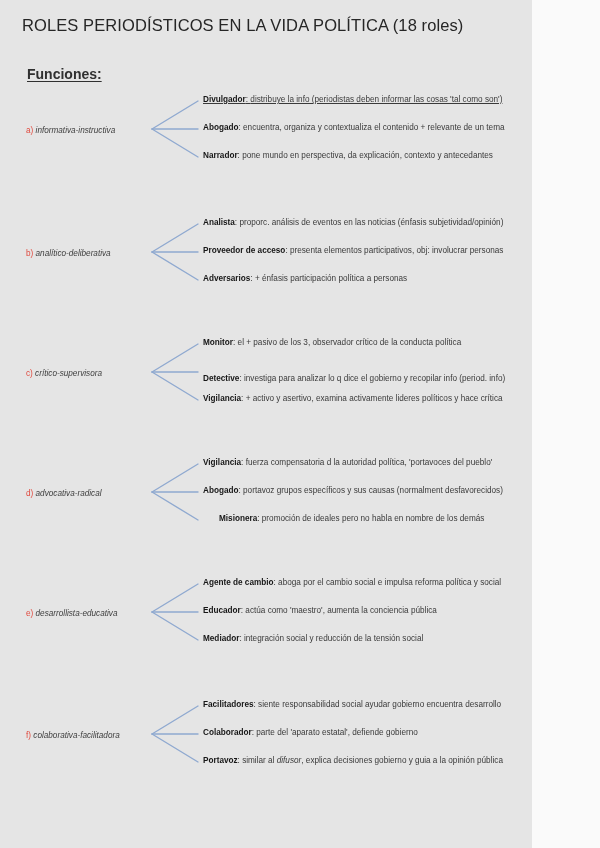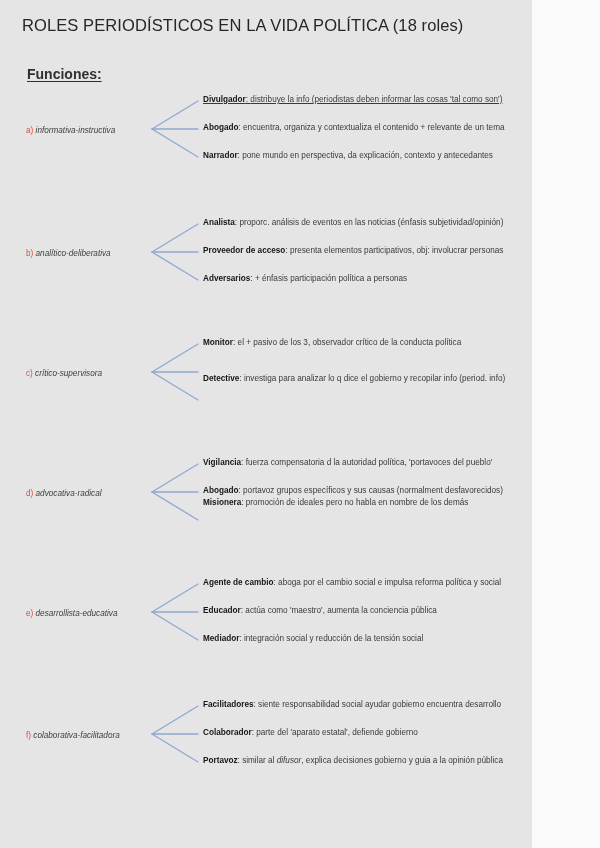--- a/index.html
+++ b/index.html
@@ -139,31 +139,32 @@
       </div>
       <div class="group" style="top: 331px; height: 84px;">
         <div class="cat-label" style="top: 39px;"><span class="cat-letter" style="color: rgb(224, 74, 63);">c) </span><span class="cat-name">crítico-supervisora</span></div>
         <svg class="fan" width="57" height="78" style="left: 150px; top: 0px;">
           <line x1="2" y1="41" x2="48" y2="13" stroke="#8fa9d0"></line>
           <line x1="2" y1="41" x2="48" y2="41" stroke="#8fa9d0"></line>
           <line x1="2" y1="41" x2="48" y2="69" stroke="#8fa9d0"></line>
         </svg>
         <div class="role" style="top: 8px;"><b>Monitor</b><span>: </span><span>el + pasivo de los 3, observador crítico de la conducta política</span></div>
         <div class="role" style="top: 44px;"><b>Detective</b><span>: </span><span>investiga para analizar lo q dice el gobierno y recopilar info (period. info)</span></div>
+        <div class="role" style="top: 64px;"><b>Vigilancia</b><span>: </span><span>+ activo y asertivo, examina activamente lideres políticos y hace crítica</span></div>
       </div>
       <div class="group" style="top: 451px; height: 84px;">
         <div class="cat-label" style="top: 39px;"><span class="cat-letter" style="color: rgb(224, 74, 63);">d) </span><span class="cat-name">advocativa-radical</span></div>
         <svg class="fan" width="57" height="78" style="left: 150px; top: 0px;">
           <line x1="2" y1="41" x2="48" y2="13" stroke="#8fa9d0"></line>
           <line x1="2" y1="41" x2="48" y2="41" stroke="#8fa9d0"></line>
           <line x1="2" y1="41" x2="48" y2="69" stroke="#8fa9d0"></line>
         </svg>
         <div class="role" style="top: 8px;"><b>Vigilancia</b><span>: </span><span>fuerza compensatoria d la autoridad política, 'portavoces del pueblo'</span></div>
         <div class="role" style="top: 36px;"><b>Abogado</b><span>: </span><span>portavoz grupos específicos y sus causas (normalment desfavorecidos)</span></div>
-        <div class="role" style="top: 48px;"><b>Misionera</b><span>: </span><span>promoción de ideales pero no habla en nombre de los demás</span></div>
+        <div class="role" style="top: 64px; margin-left: 16px;"><b>Misionera</b><span>: </span><span>promoción de ideales pero no habla en nombre de los demás</span></div>
       </div>
       <div class="group" style="top: 571px; height: 84px;">
         <div class="cat-label" style="top: 39px;"><span class="cat-letter" style="color: rgb(224, 74, 63);">e) </span><span class="cat-name">desarrollista-educativa</span></div>
         <svg class="fan" width="57" height="78" style="left: 150px; top: 0px;">
           <line x1="2" y1="41" x2="48" y2="13" stroke="#8fa9d0"></line>
           <line x1="2" y1="41" x2="48" y2="41" stroke="#8fa9d0"></line>
           <line x1="2" y1="41" x2="48" y2="69" stroke="#8fa9d0"></line>
         </svg>
         <div class="role" style="top: 8px;"><b>Agente de cambio</b><span>: </span><span>aboga por el cambio social e impulsa reforma política y social</span></div>
         <div class="role" style="top: 36px;"><b>Educador</b><span>: </span><span>actúa como 'maestro', aumenta la conciencia pública</span></div>

